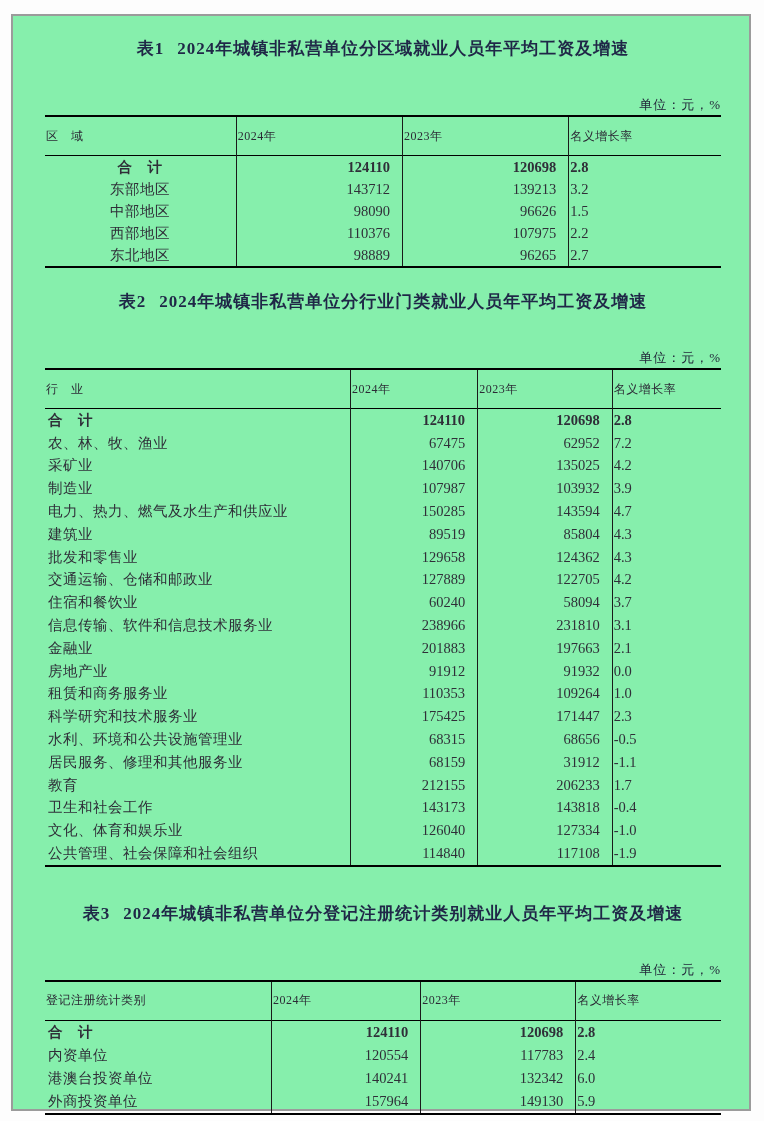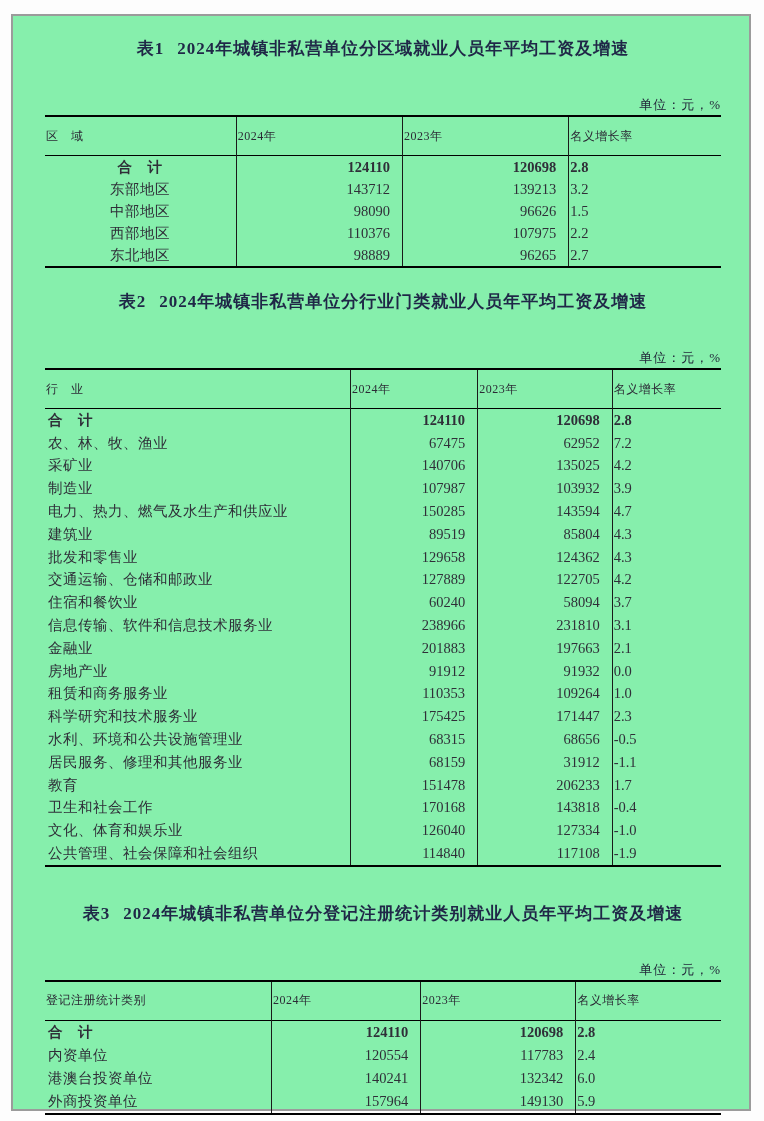--- a/index.html
+++ b/index.html
@@ -229,27 +229,27 @@
               <td class="c-growth">-0.5</td>
             </tr>
             <tr>
               <td class="c-label">居民服务、修理和其他服务业</td>
               <td class="c-y2024">68159</td>
               <td class="c-y2023">31912</td>
               <td class="c-growth">-1.1</td>
             </tr>
             <tr>
               <td class="c-label">教育</td>
-              <td class="c-y2024">151478</td>
+              <td class="c-y2024">212155</td>
               <td class="c-y2023">206233</td>
               <td class="c-growth">1.7</td>
             </tr>
             <tr>
               <td class="c-label">卫生和社会工作</td>
-              <td class="c-y2024">170168</td>
+              <td class="c-y2024">143173</td>
               <td class="c-y2023">143818</td>
               <td class="c-growth">-0.4</td>
             </tr>
             <tr>
               <td class="c-label">文化、体育和娱乐业</td>
               <td class="c-y2024">126040</td>
               <td class="c-y2023">127334</td>
               <td class="c-growth">-1.0</td>
             </tr>
             <tr>

